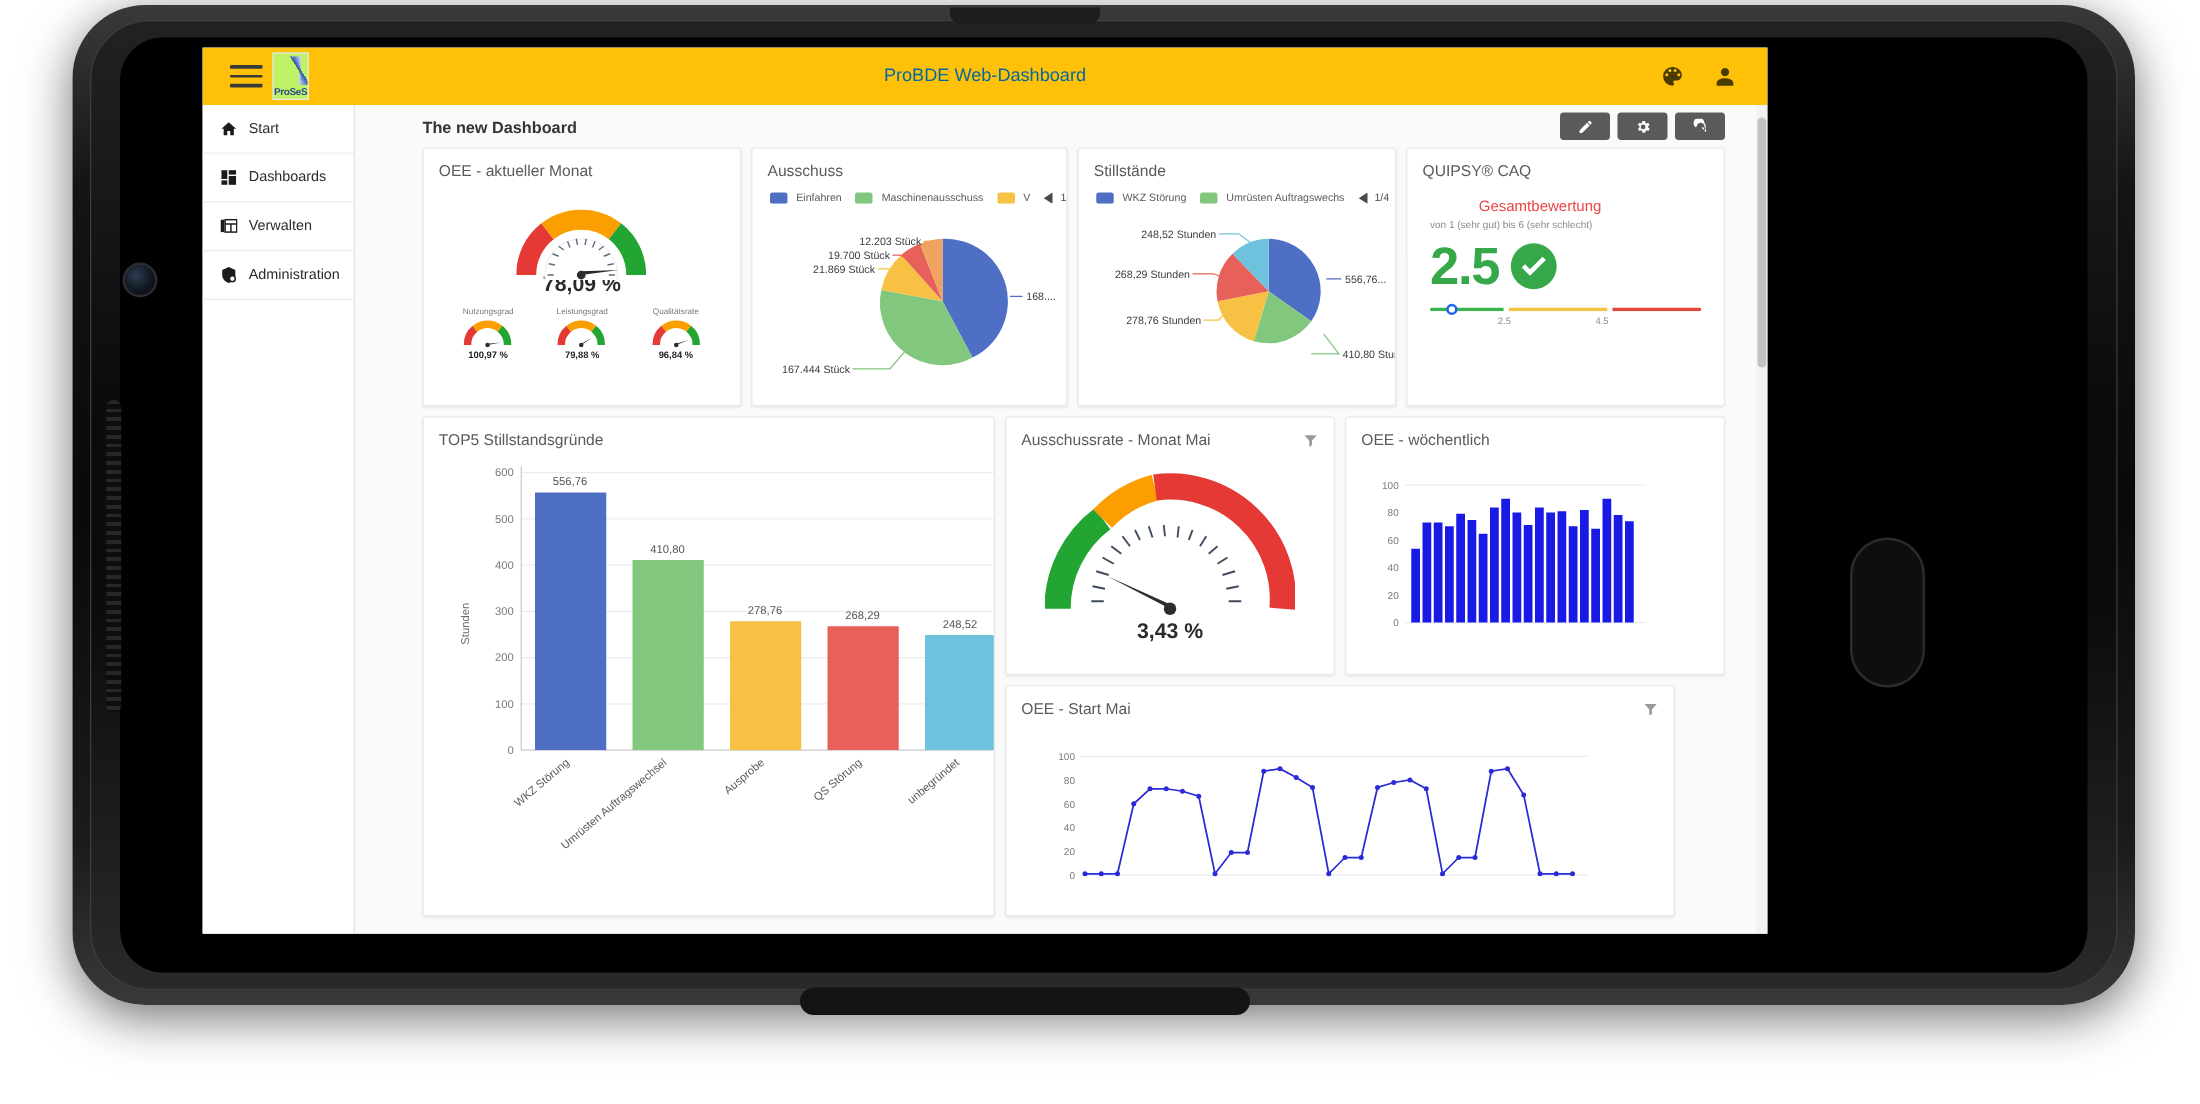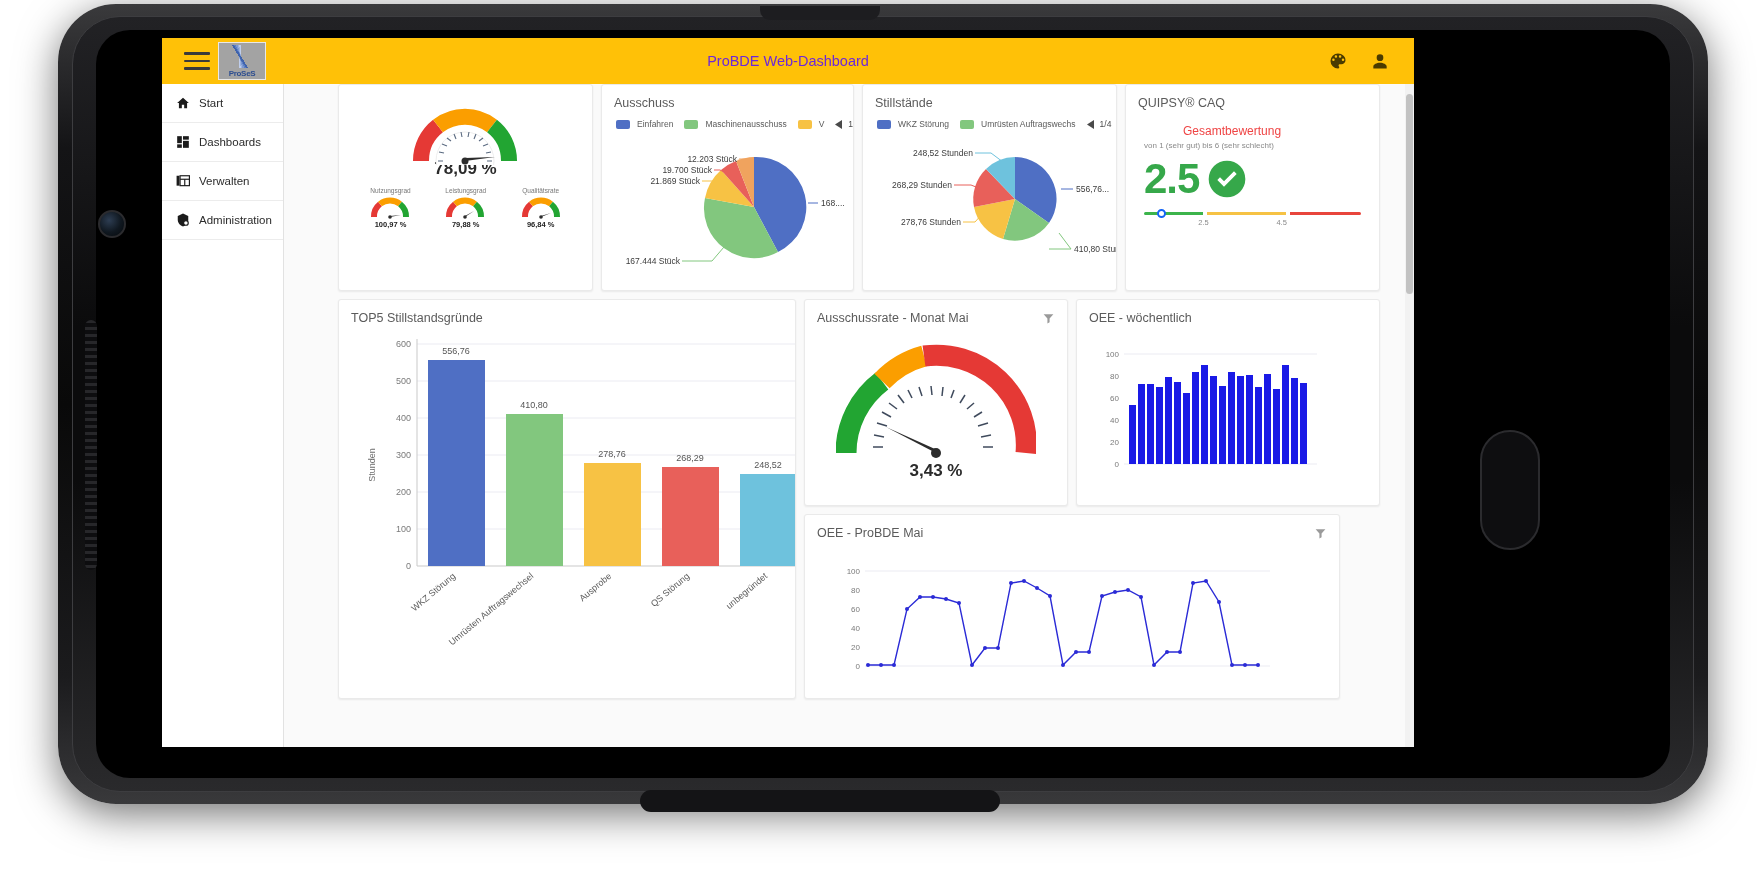--- a/index.html
+++ b/index.html
@@ -57,40 +57,40 @@
     background:#fafafa; overflow:hidden;
   }
   
   #appbar{
     position:absolute; left:0; top:0; width:1252px; height:46px;
     background:#ffc107; display:flex; align-items:center;
   }
   #hamburger{ width:34px; margin-left:18px; cursor:pointer; }
   #hamburger div{ height:2.5px; background:#3a3a3a; margin:5px 4px; border-radius:1px; }
   #logo{
-    width:48px; height:38px; background:#a3a3a3; border:1px solid #e8e8e8;
+    width:29px; height:38px; background:#bef264; border:1px solid #e8e8e8;
     margin-left:4px; position:relative; overflow:hidden;
     display:flex; flex-direction:column; justify-content:flex-end;
   }
   #logo .fan{
     position:absolute; left:3px; top:2px; width:36px; height:23px;
     background:
       linear-gradient(58deg, transparent 48%, #3f63ad 48%, #3f63ad 52%, transparent 52%),
       linear-gradient(66deg, transparent 48%, #5c7fc4 48%, #5c7fc4 52%, transparent 52%),
       linear-gradient(74deg, transparent 48%, #7c99d2 48%, #7c99d2 52%, transparent 52%),
       linear-gradient(82deg, transparent 48%, #9db3de 48%, #9db3de 52%, transparent 52%),
       linear-gradient(90deg, transparent 48%, #bfcdeb 48%, #bfcdeb 52%, transparent 52%);
   }
   #logo .caption{
     position:relative; z-index:2; font-size:8px; font-weight:bold;
     color:#2c4d8f; text-align:center; letter-spacing:-.3px; padding-bottom:1px;
   }
   #appbar-title{
     position:absolute; left:0; right:0; text-align:center;
-    font-size:14.5px; color:#6d28d9; font-weight:400; pointer-events:none;
+    font-size:14.5px; color:#0369a1; font-weight:400; pointer-events:none;
   }
   .appbar-icon{
     position:absolute; top:13px; width:20px; height:20px; cursor:pointer;
   }
   #palette-icon{ right:66px; }
   #account-icon{ right:24px; }
   
   #sidebar{
     position:absolute; left:0; top:46px; width:122px; height:663px;
     background:#ffffff; border-right:1px solid #e2e2e2;
@@ -238,26 +238,47 @@
             <path fill="#1b1b1b" d="M12 1L3 5v7c0 5 4 9.5 9 11 5-1.5 9-6 9-11V5z"></path>
             <circle cx="17" cy="17" r="4" fill="#fff" stroke="#1b1b1b" stroke-width="2"></circle>
           </svg>
       </span>
       <span>Administration</span>
     </div>
   </div>
 
   <div id="content">
 
+    <div id="page-head">
+      <div id="page-title">The new Dashboard</div>
+      <div id="head-actions">
+        <div class="head-btn">
+          <svg width="13" height="13" viewBox="0 0 24 24">
+              <path fill="#fff" d="M3 17.2V21h3.8L18 9.8 14.2 6 3 17.2zM20.7 7.1a1 1 0 000-1.4l-2.4-2.4a1 1 0 00-1.4 0l-1.8 1.8L18.9 9z"></path>
+            </svg>
+        </div>
+        <div class="head-btn">
+          <svg width="13" height="13" viewBox="0 0 24 24">
+              <path fill="#fff" d="M19.4 13a7.6 7.6 0 000-2l2.1-1.6-2-3.5-2.5 1a7.6 7.6 0 00-1.7-1l-.4-2.6h-4l-.4 2.6c-.6.2-1.2.6-1.7 1l-2.5-1-2 3.5L6.6 11a7.6 7.6 0 000 2l-2.1 1.6 2 3.5 2.5-1c.5.4 1.1.8 1.7 1l.4 2.6h4l.4-2.6c.6-.2 1.2-.6 1.7-1l2.5 1 2-3.5zM12 15.5a3.5 3.5 0 110-7 3.5 3.5 0 010 7z"></path>
+            </svg>
+        </div>
+        <div class="head-btn">
+          <svg width="13" height="13" viewBox="0 0 24 24">
+              <path fill="#fff" d="M17.6 6.4A8 8 0 104 12h2a6 6 0 1110.2 4.2L13 13h7v7l-2.4-2.4A8 8 0 0017.6 6.4z"></path>
+            </svg>
+        </div>
+      </div>
+    </div>
 
     <div class="grid">
 
       <div class="row">
 
         <div class="card" style="width:264px;height:207px;">
+          <div class="card-title">OEE - aktueller Monat</div>
           <div class="gauge-wrap" style="margin-top:14px;">
             <svg width="104" height="66" viewBox="0 0 104 66">
               <path d="M8 62 A44 44 0 0 1 25 27" stroke="#e53935" stroke-width="16" fill="none"></path>
               <path d="M25 27 A44 44 0 0 1 79 27" stroke="#fb9e00" stroke-width="16" fill="none"></path>
               <path d="M79 27 A44 44 0 0 1 96 62" stroke="#22a532" stroke-width="16" fill="none"></path>
               <circle cx="52" cy="62" r="29" fill="#fff" stroke="#eee" stroke-width="1"></circle>
               <g stroke="#5a6a80" stroke-width="1.1">
                 <line x1="25" y1="62" x2="30" y2="62"></line>
                   <line x1="26" y1="53" x2="31" y2="54"></line>
                 <line x1="29" y1="45" x2="34" y2="47"></line>
@@ -580,21 +601,21 @@
                     <rect x="205" y="40" width="7" height="99"></rect>
                     <rect x="214" y="53" width="7" height="86"></rect>
                     <rect x="223" y="58" width="7" height="81"></rect>
                   </g>
                 </svg>
               </div>
             </div>
           </div>
 
           <div class="card" style="width:536px;height:185px;">
-            <div class="card-title">OEE - ProBDE Mai</div>
+            <div class="card-title">OEE - Start Mai</div>
             <span class="filter-icon">
               <svg width="13" height="13" viewBox="0 0 24 24">
                   <path fill="#9a9a9a" d="M3 4h18l-7 8v7l-4 2v-9z"></path>
                 </svg>
             </span>
             <div>
               <svg width="536" height="145" viewBox="0 0 536 145">
                 <g font-size="8" fill="#7a7a7a" text-anchor="end" font-family="Liberation Sans, sans-serif">
                   <text x="55" y="34">100</text>
                   <text x="55" y="53">80</text>

